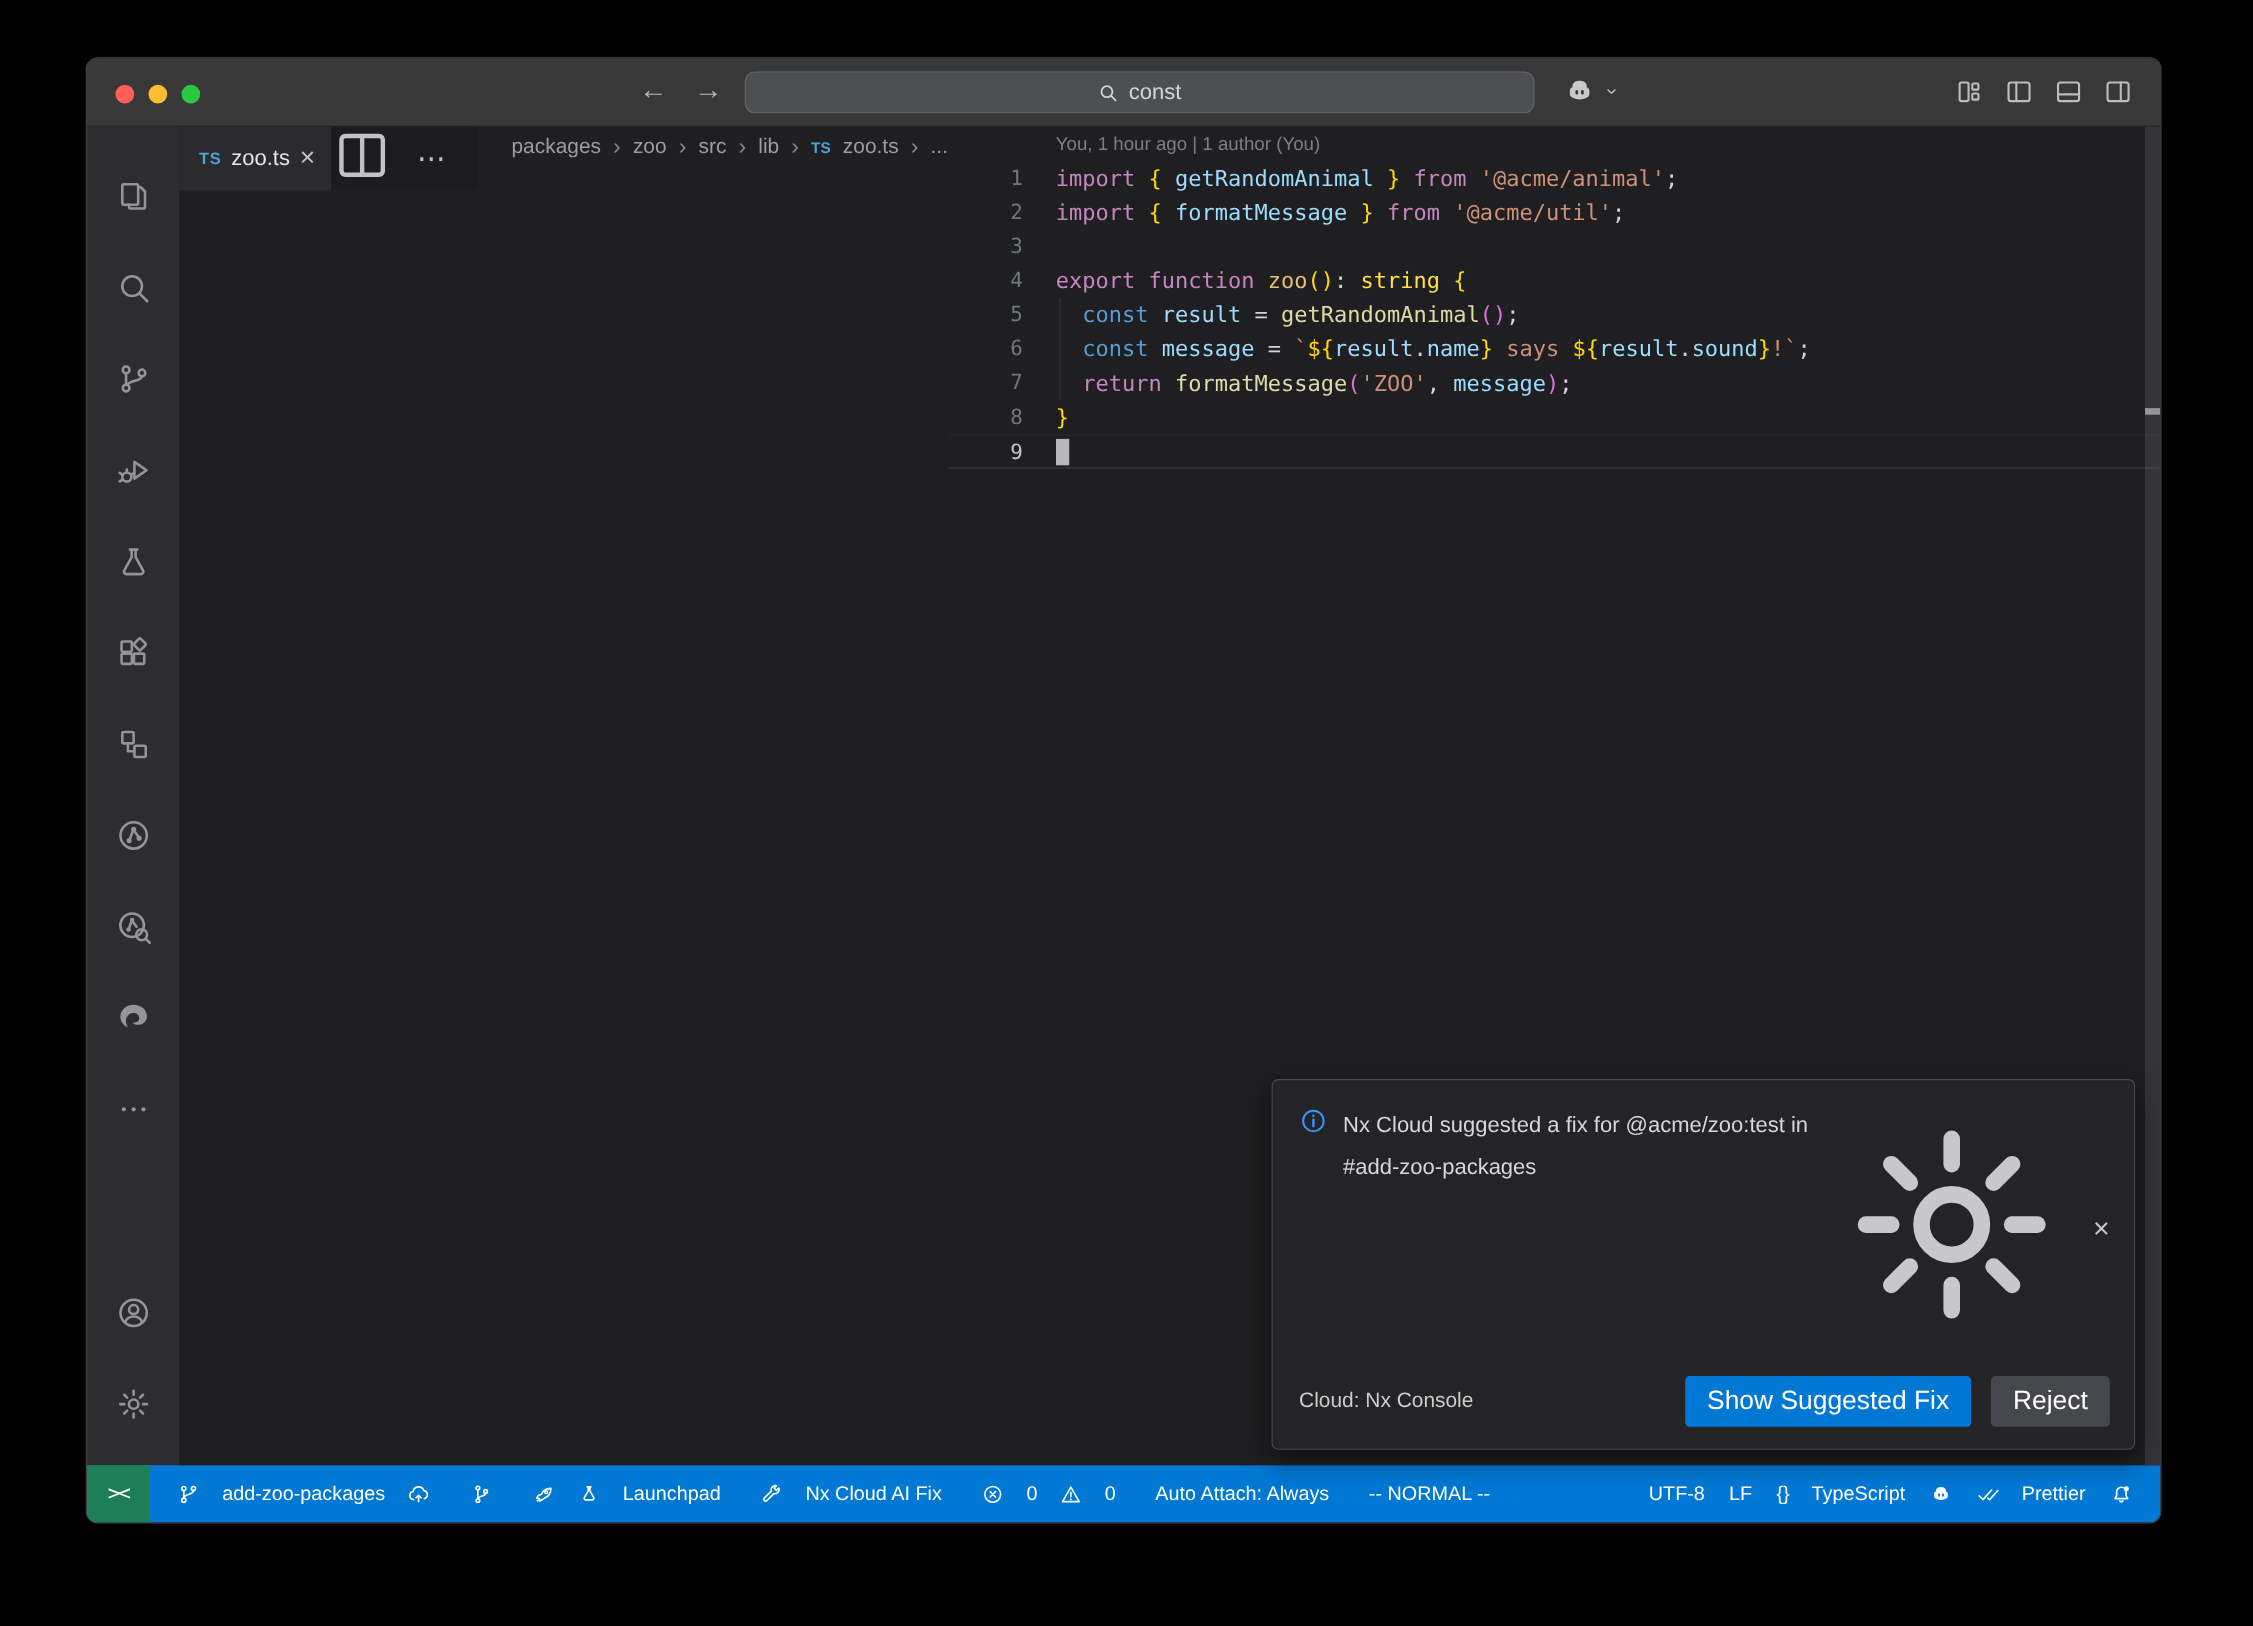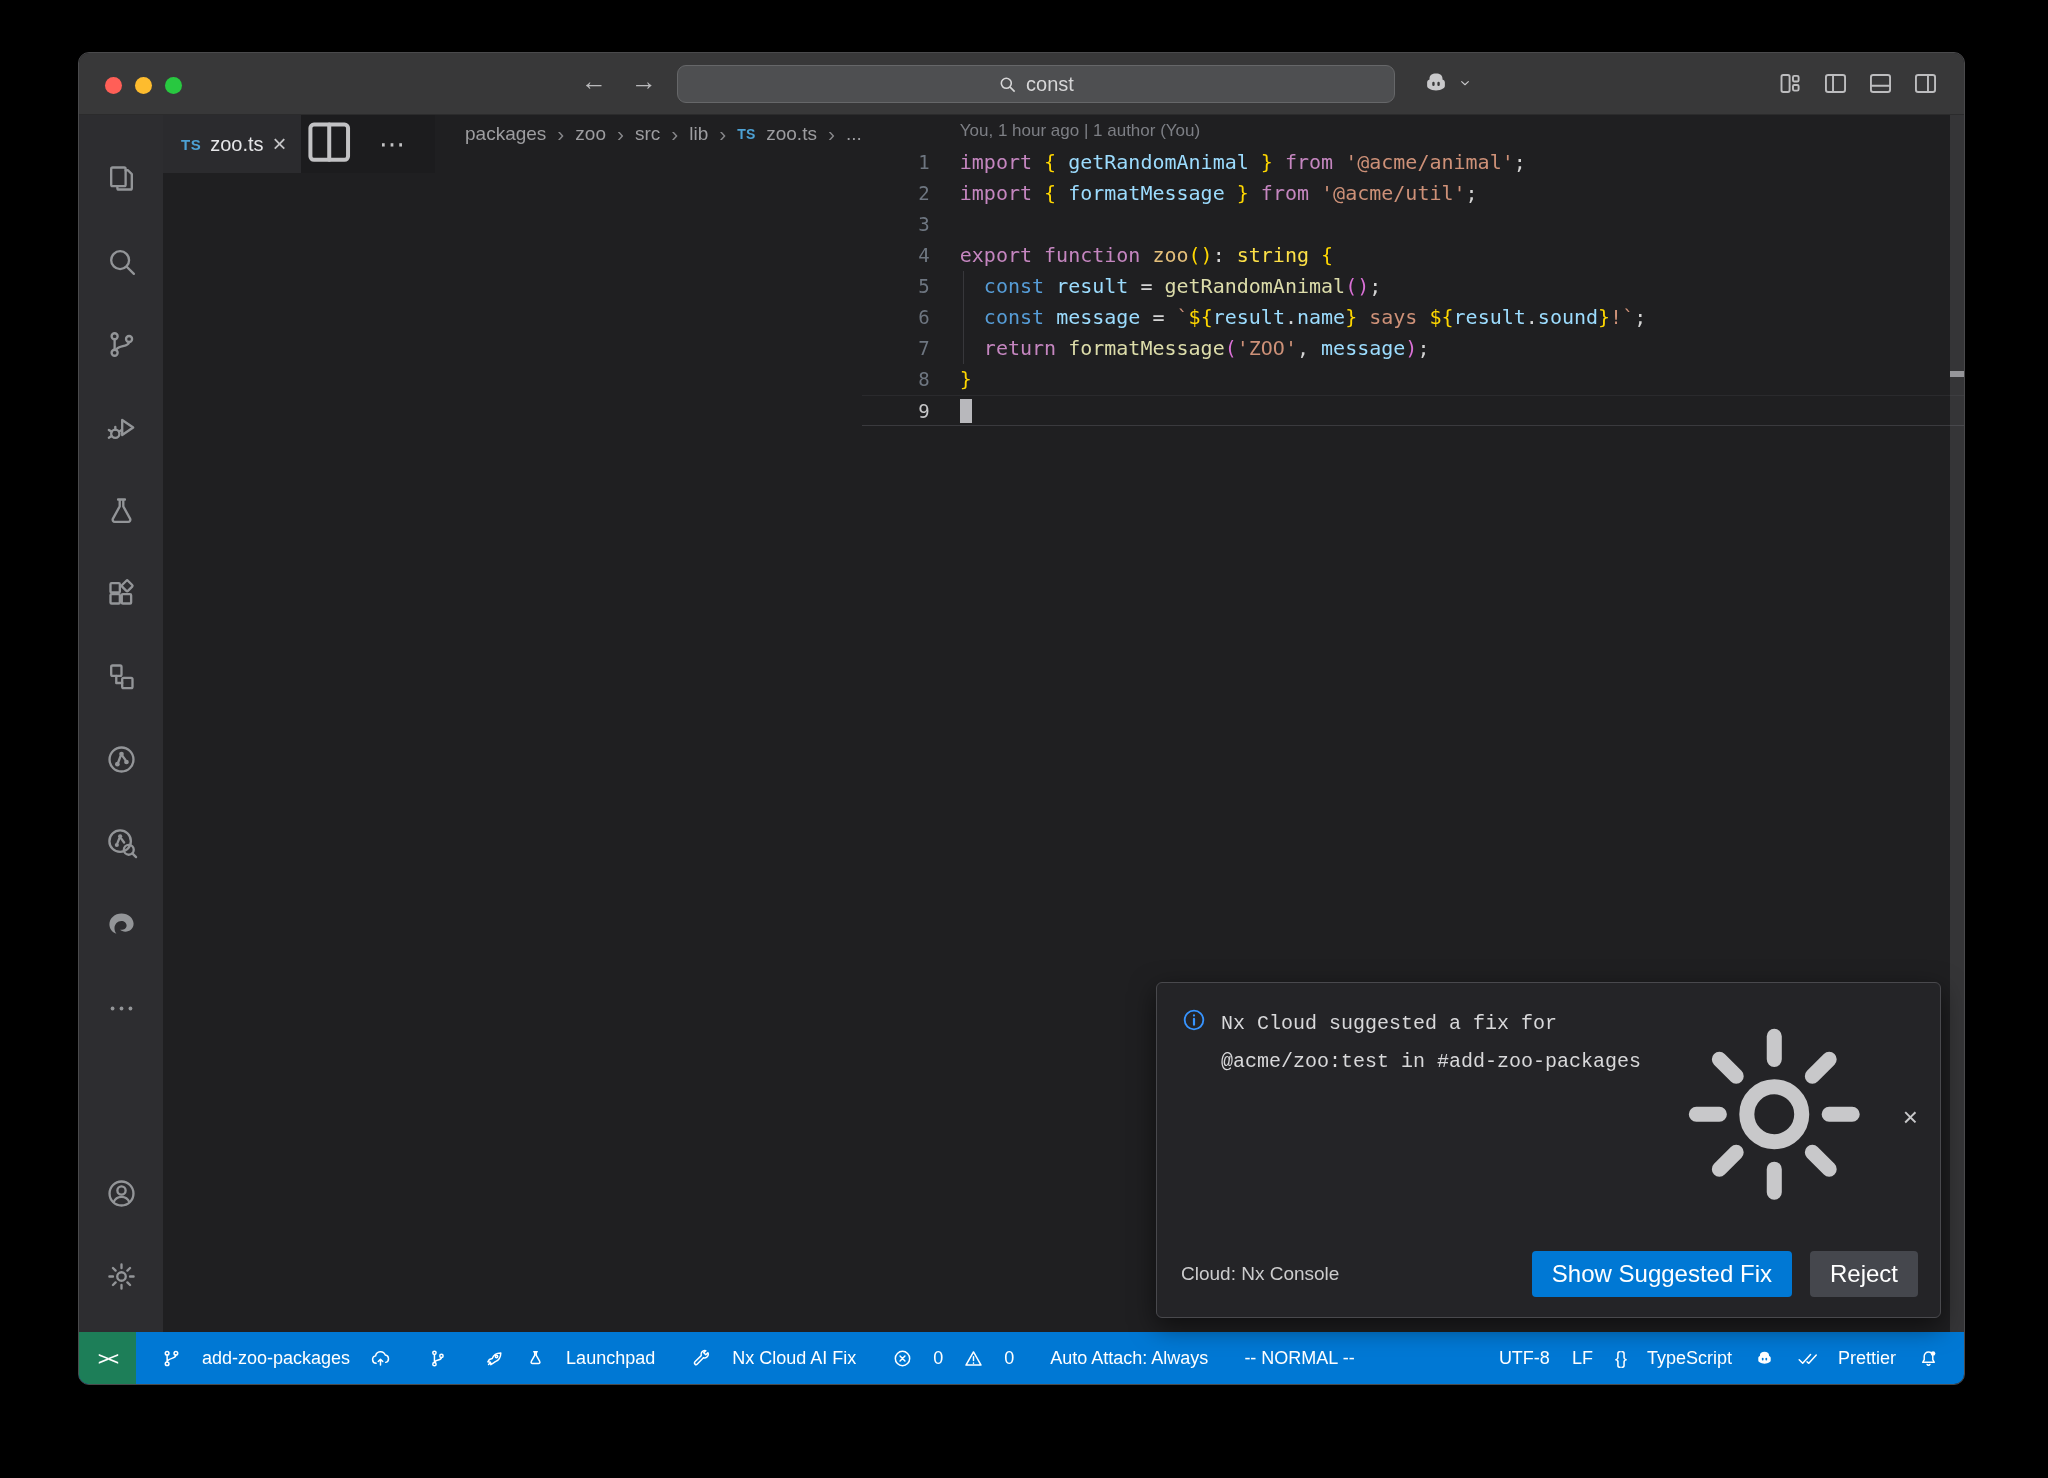--- a/index.html
+++ b/index.html
@@ -75,21 +75,21 @@
   .indent-guide { position:absolute; left:101px; width:1px; background:#37373b; }
   .overview { position:absolute; right:0; top:0; bottom:0; width:14px; background:rgba(110,110,115,.28); }
   .overview .mark { position:absolute; left:0; right:0; top:256px; height:6px; background:#96969a; }
 
   
   .toast { position:absolute; right:23px; bottom:66px; width:785px; min-height:183px;
     background:#242427; border:1px solid #49494d; border-radius:6px;
     box-shadow:0 8px 26px rgba(0,0,0,.55); padding:22px 22px 20px 24px; z-index:5; }
   .toast-head { display:flex; align-items:flex-start; gap:14px; }
   .toast-head .info { width:26px; height:26px; flex:0 0 26px; margin-top:2px; }
-  .toast-title { width:585px; color:#d8d8da; font-size:20px; line-height:1.9;font-family:Liberation Mono, monospace; }
+  .toast-title { width:585px; color:#d8d8da; font-size:20px; line-height:1.9; }
   .toast-head .hact { display:flex; gap:22px; margin-left:auto; color:#c8c8ca; align-items:center; margin-top:3px; }
   .toast-head .hact svg { width:23px; height:23px; }
   .toast-head .closex { font-size:26px; line-height:1; color:#c8c8ca; }
   .toast-foot { display:flex; align-items:center; margin-top:26px; }
   .toast-src { color:#cccccd; font-size:19px; }
   .toast-btns { margin-left:auto; display:flex; gap:18px; }
   .btn { height:46px; padding:0 20px; display:flex; align-items:center; justify-content:center;
     font-size:24px; border-radius:4px; border:none; color:#fff; font-family:inherit; }
   .btn-primary { background:#0078d4; }
   .btn-secondary { background:#45474d; }

